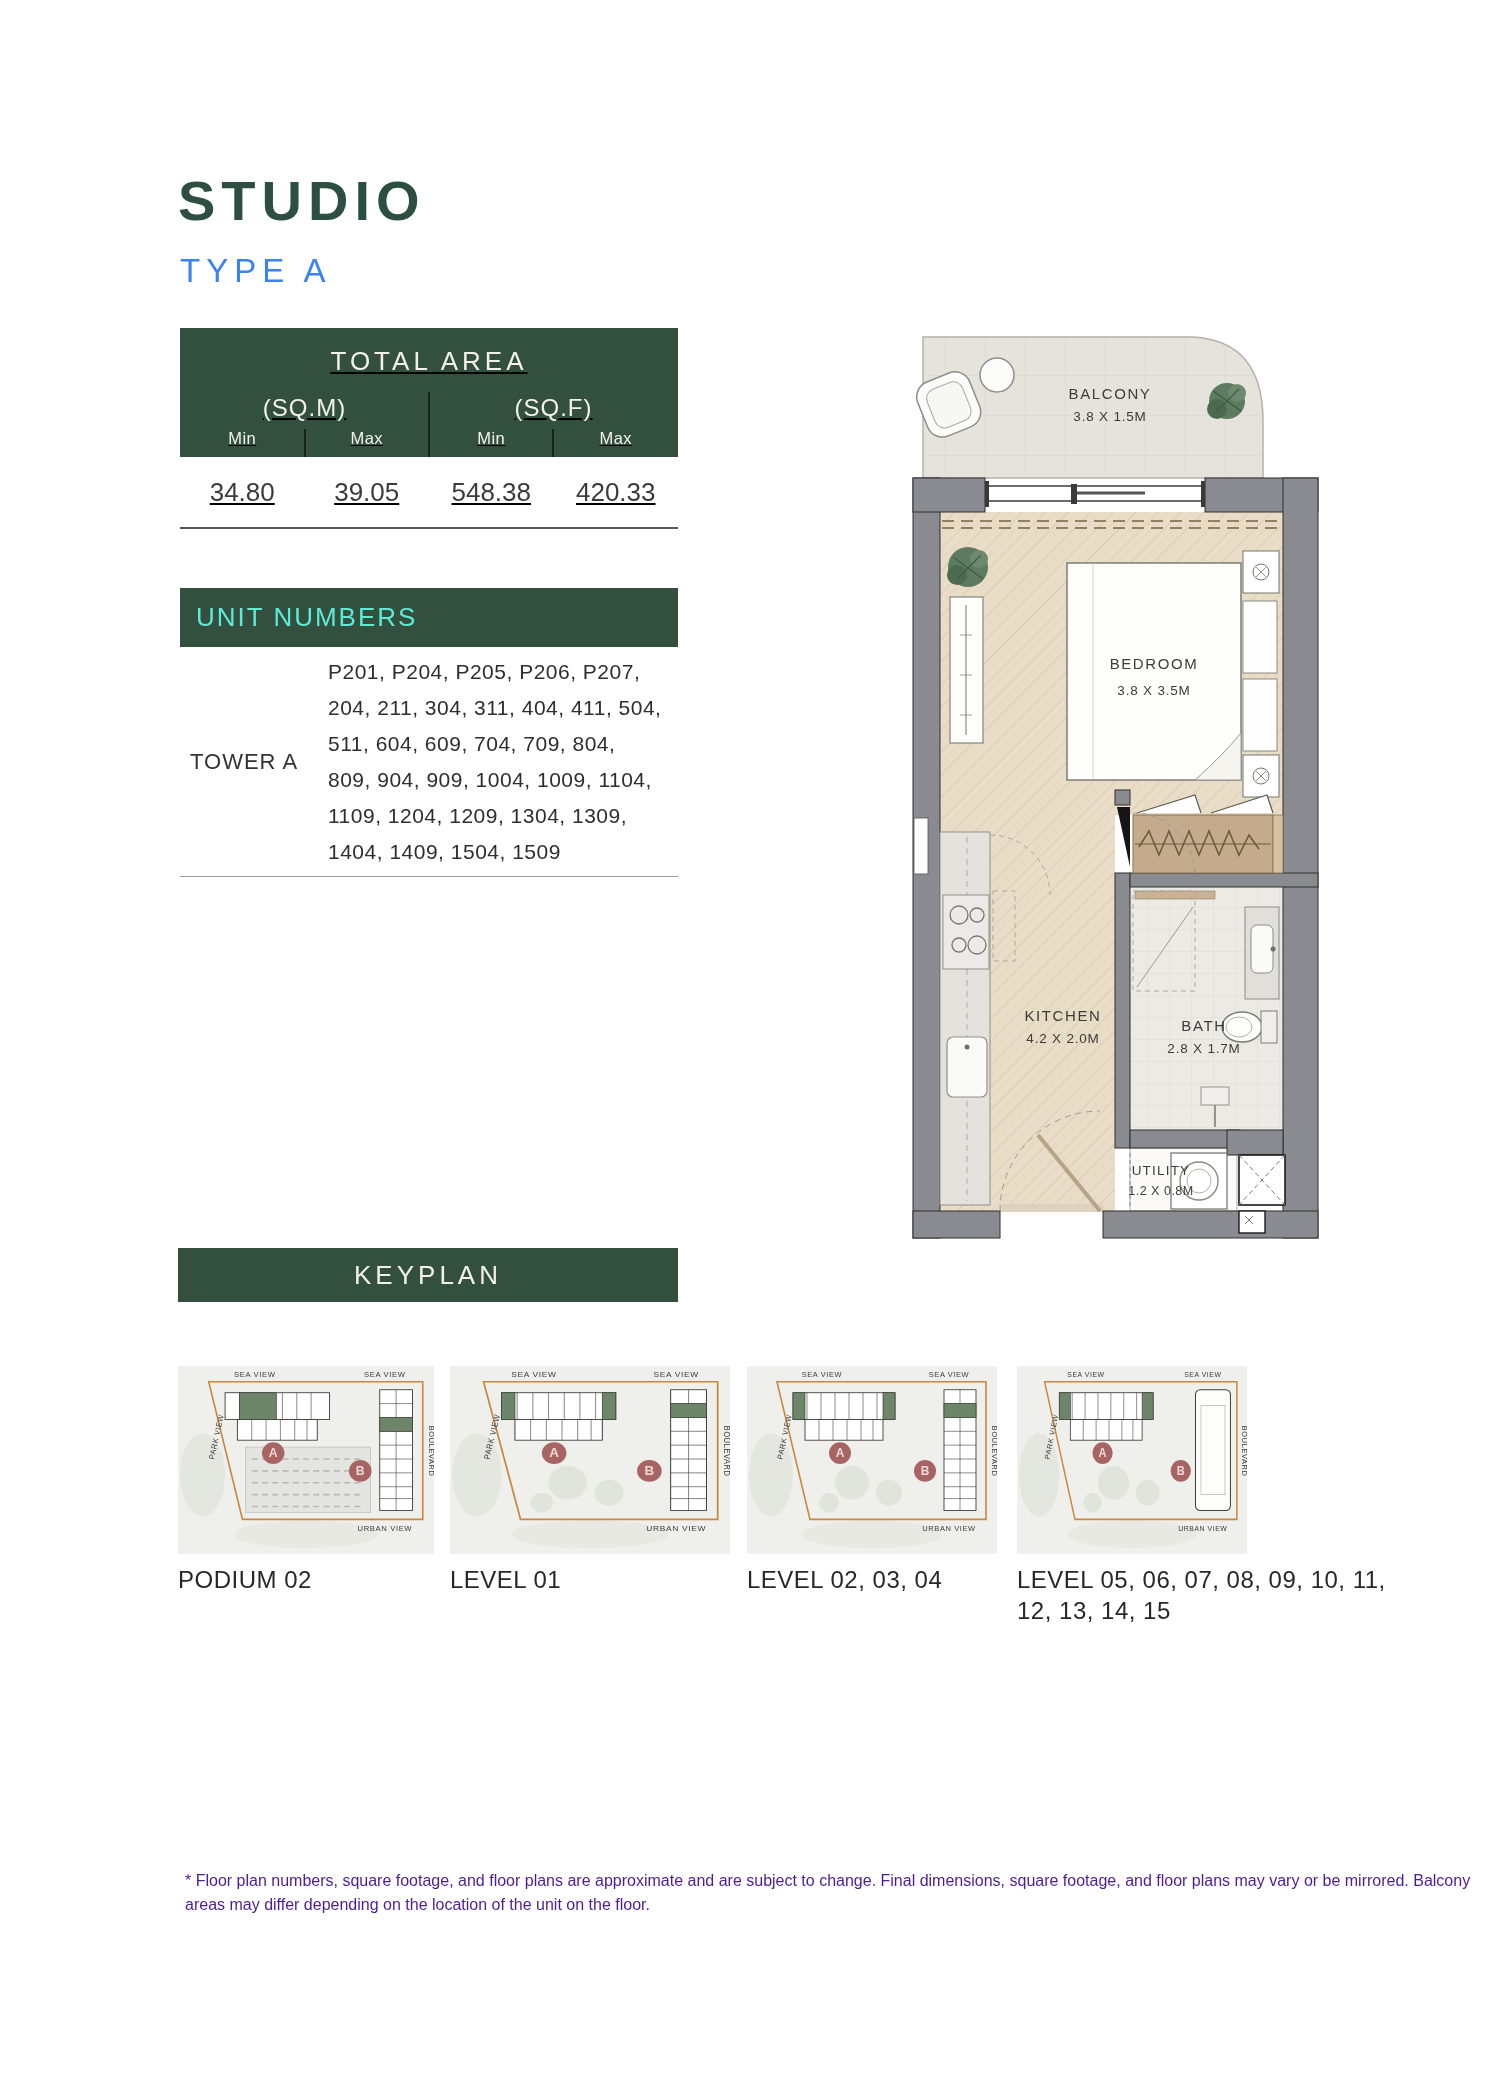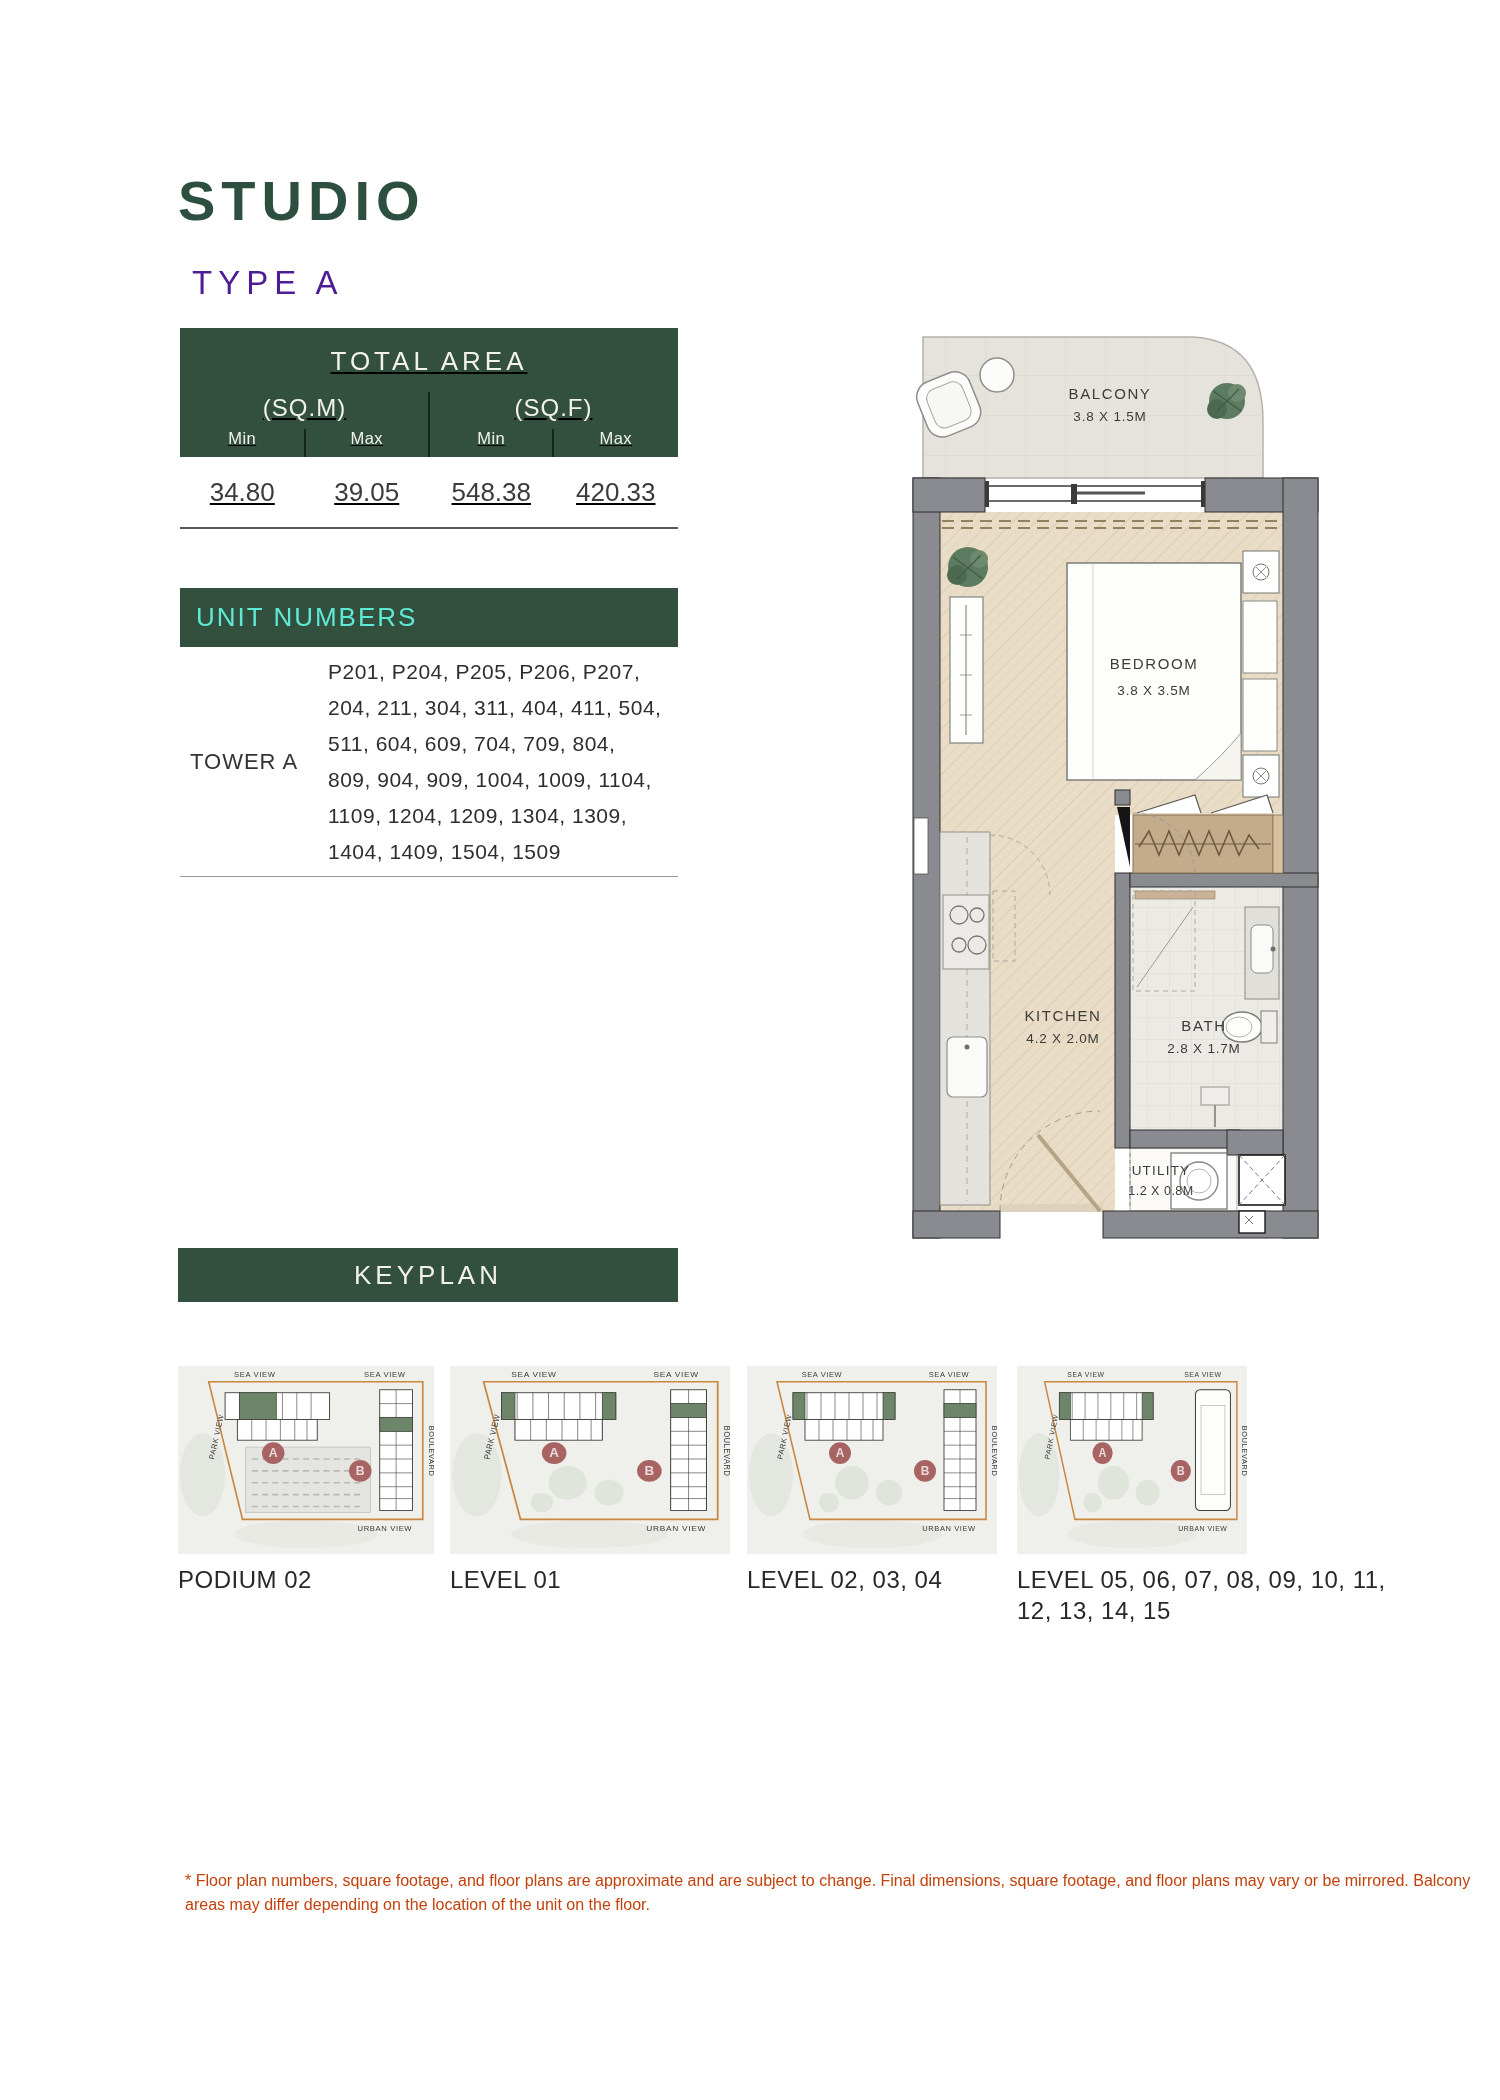--- a/index.html
+++ b/index.html
@@ -1,22 +1,22 @@
 <!DOCTYPE html>
 <html><head>
 <meta charset="utf-8">
 <style>
   html,body{margin:0;padding:0;background:#ffffff;}
   .page{position:relative;width:1500px;height:2100px;background:#ffffff;
         font-family:"Liberation Sans",sans-serif;overflow:hidden;}
 
   .title{position:absolute;left:178px;top:170px;margin:0;font-size:56px;font-weight:700;
          letter-spacing:6px;color:#2D4F40;line-height:1.1;}
-  .subtitle{position:absolute;left:180px;top:253px;margin:12px;font-size:33px;font-weight:500;
-         letter-spacing:6px;color:#4c1d95;line-height:1.1;}
+  .subtitle{position:absolute;left:180px;top:253px;margin:0;font-size:33px;font-weight:500;
+         letter-spacing:6px;color:#3b82f6;line-height:1.1;}
 
   
   .ta{position:absolute;left:180px;top:328px;width:498px;text-decoration:underline;}
   .ta-green{position:relative;background:#33503F;color:#F2F1EC;height:129px;}
   .ta-h{height:66px;display:flex;align-items:center;justify-content:center;
         font-size:26px;letter-spacing:4px;}
   .ta-units{display:flex;height:35px;}
   .ta-units div{width:50%;text-align:center;font-size:24px;letter-spacing:1px;}
   .ta-mm{display:flex;height:28px;}
   .ta-mm div{width:25%;text-align:center;font-size:16.5px;letter-spacing:0.5px;}
@@ -49,21 +49,21 @@
   
   .kp-banner{position:absolute;left:178px;top:1248px;width:500px;height:54px;background:#33503F;
              color:#F2F1EC;display:flex;align-items:center;justify-content:center;
              font-size:26px;letter-spacing:4px;}
   .kp-card{position:absolute;top:1366px;}
   .kp-svg{display:block;width:100%;height:188px;}
   .kp-label{margin-top:10px;font-size:24px;color:#282828;letter-spacing:0.5px;line-height:31px;white-space:nowrap;}
   .kpt{font-size:7.5px;letter-spacing:0.6px;fill:#3B3B3B;text-anchor:middle;}
   .kpb{font-size:12px;font-weight:bold;fill:#ECD9D8;text-anchor:middle;}
 
-  .footer{position:absolute;left:185px;top:1869px;font-size:16px;line-height:24px;color:#c2410c;}
+  .footer{position:absolute;left:185px;top:1869px;font-size:16px;line-height:24px;color:#4c1d95;}
   .footer div{white-space:nowrap;}
 </style>
 </head>
 <body>
 
 <div class="page">
 
   <h1 class="title">STUDIO</h1>
   <h2 class="subtitle">TYPE A</h2>
 

